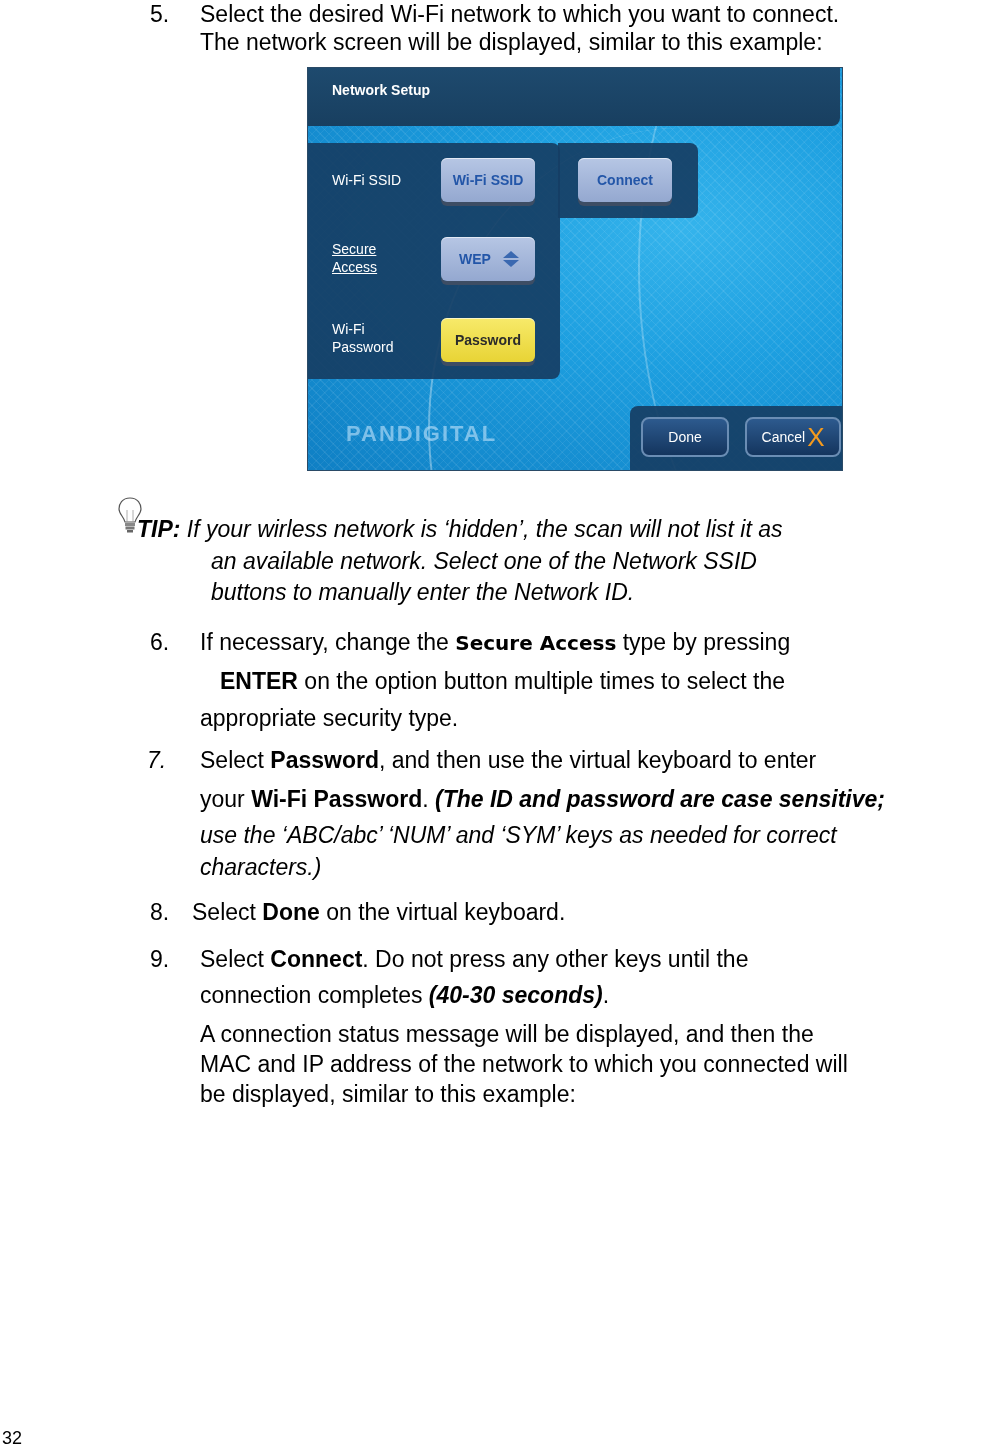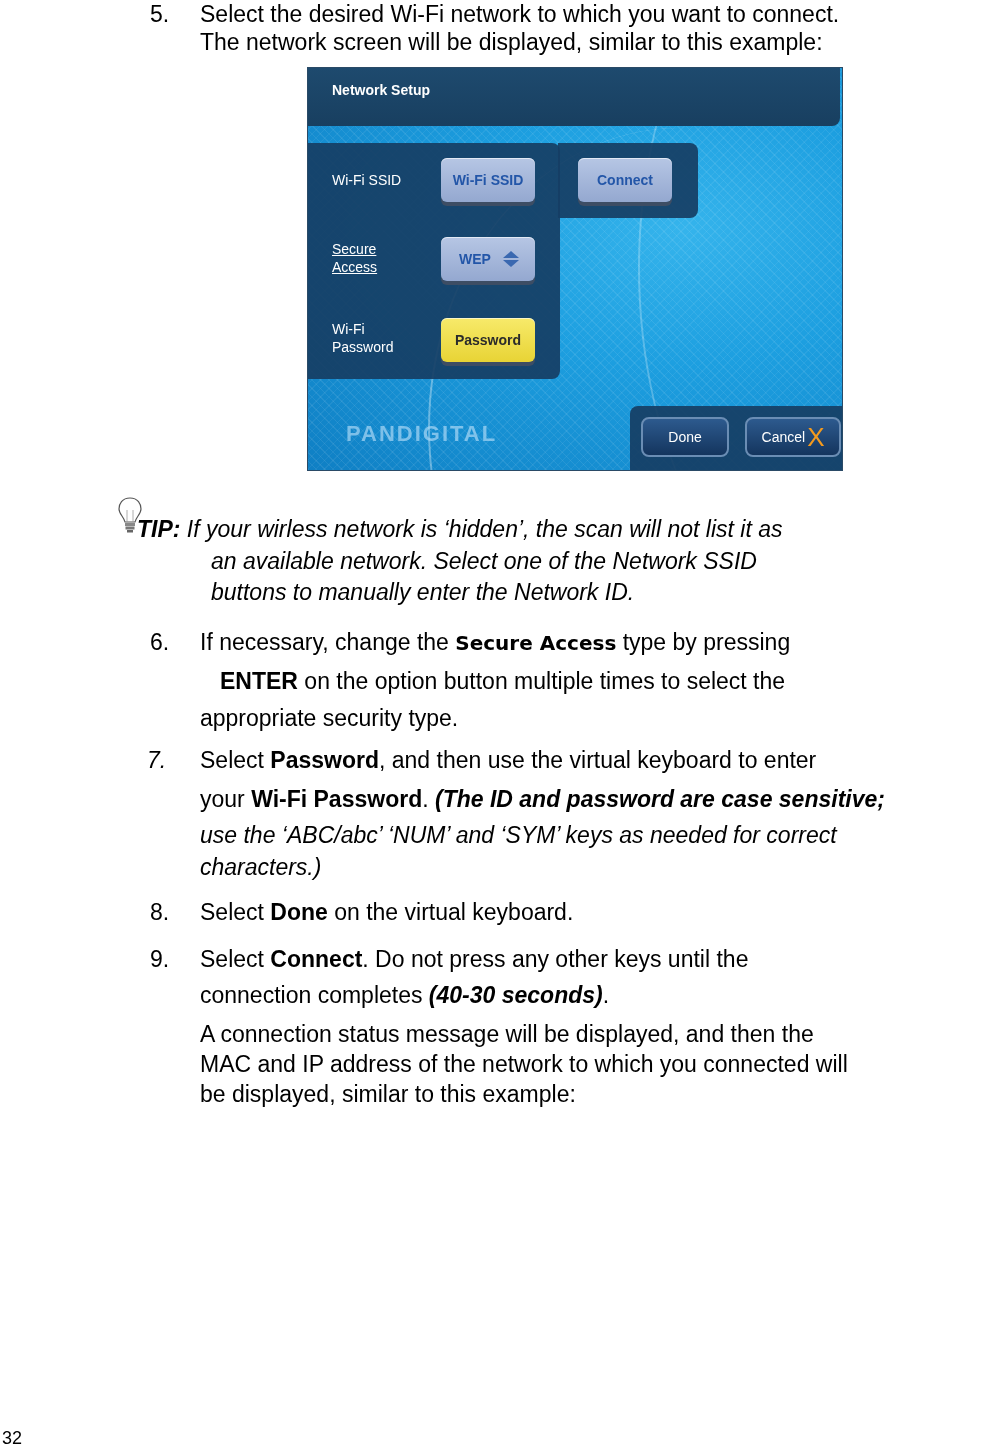--- a/index.html
+++ b/index.html
@@ -128,21 +128,21 @@
 <span class="line" style="left:200px;top:667px;margin-left:20px;"><b>ENTER</b><span> on the option button multiple times to select the</span></span>
 <span class="line" style="left:200px;top:704px;">appropriate security type.</span>
 
 <span class="num" style="left:147px;top:746px;font-style:italic;">7.</span>
 <span class="line" style="left:200px;top:746px;"><span>Select </span><b>Password</b><span>, and then use the virtual keyboard to enter</span></span>
 <span class="line" style="left:200px;top:785px;"><span>your </span><b>Wi-Fi Password</b><span>. </span><i>(The ID and password are case sensitive;</i></span>
 <span class="line" style="left:200px;top:821px;font-style:italic;">use the ‘ABC/abc’ ‘NUM’ and ‘SYM’ keys as needed for correct</span>
 <span class="line" style="left:200px;top:853px;font-style:italic;">characters.)</span>
 
 <span class="num" style="left:150px;top:898px;">8.</span>
-<span class="line" style="left:200px;top:898px;text-align:right;"><span>Select </span><b>Done</b><span> on the virtual keyboard.</span></span>
+<span class="line" style="left:192px;top:898px;text-align:right;"><span>Select </span><b>Done</b><span> on the virtual keyboard.</span></span>
 
 <span class="num" style="left:150px;top:945px;">9.</span>
 <span class="line" style="left:200px;top:945px;"><span>Select </span><b>Connect</b><span>. Do not press any other keys until the</span></span>
 <span class="line" style="left:200px;top:981px;"><span>connection completes </span><i>(40-30 seconds)</i><span>.</span></span>
 <span class="line" style="left:200px;top:1020px;">A connection status message will be displayed, and then the</span>
 <span class="line" style="left:200px;top:1050px;">MAC and IP address of the network to which you connected will</span>
 <span class="line" style="left:200px;top:1080px;">be displayed, similar to this example:</span>
 
 <span class="pagenum">32</span>
 

